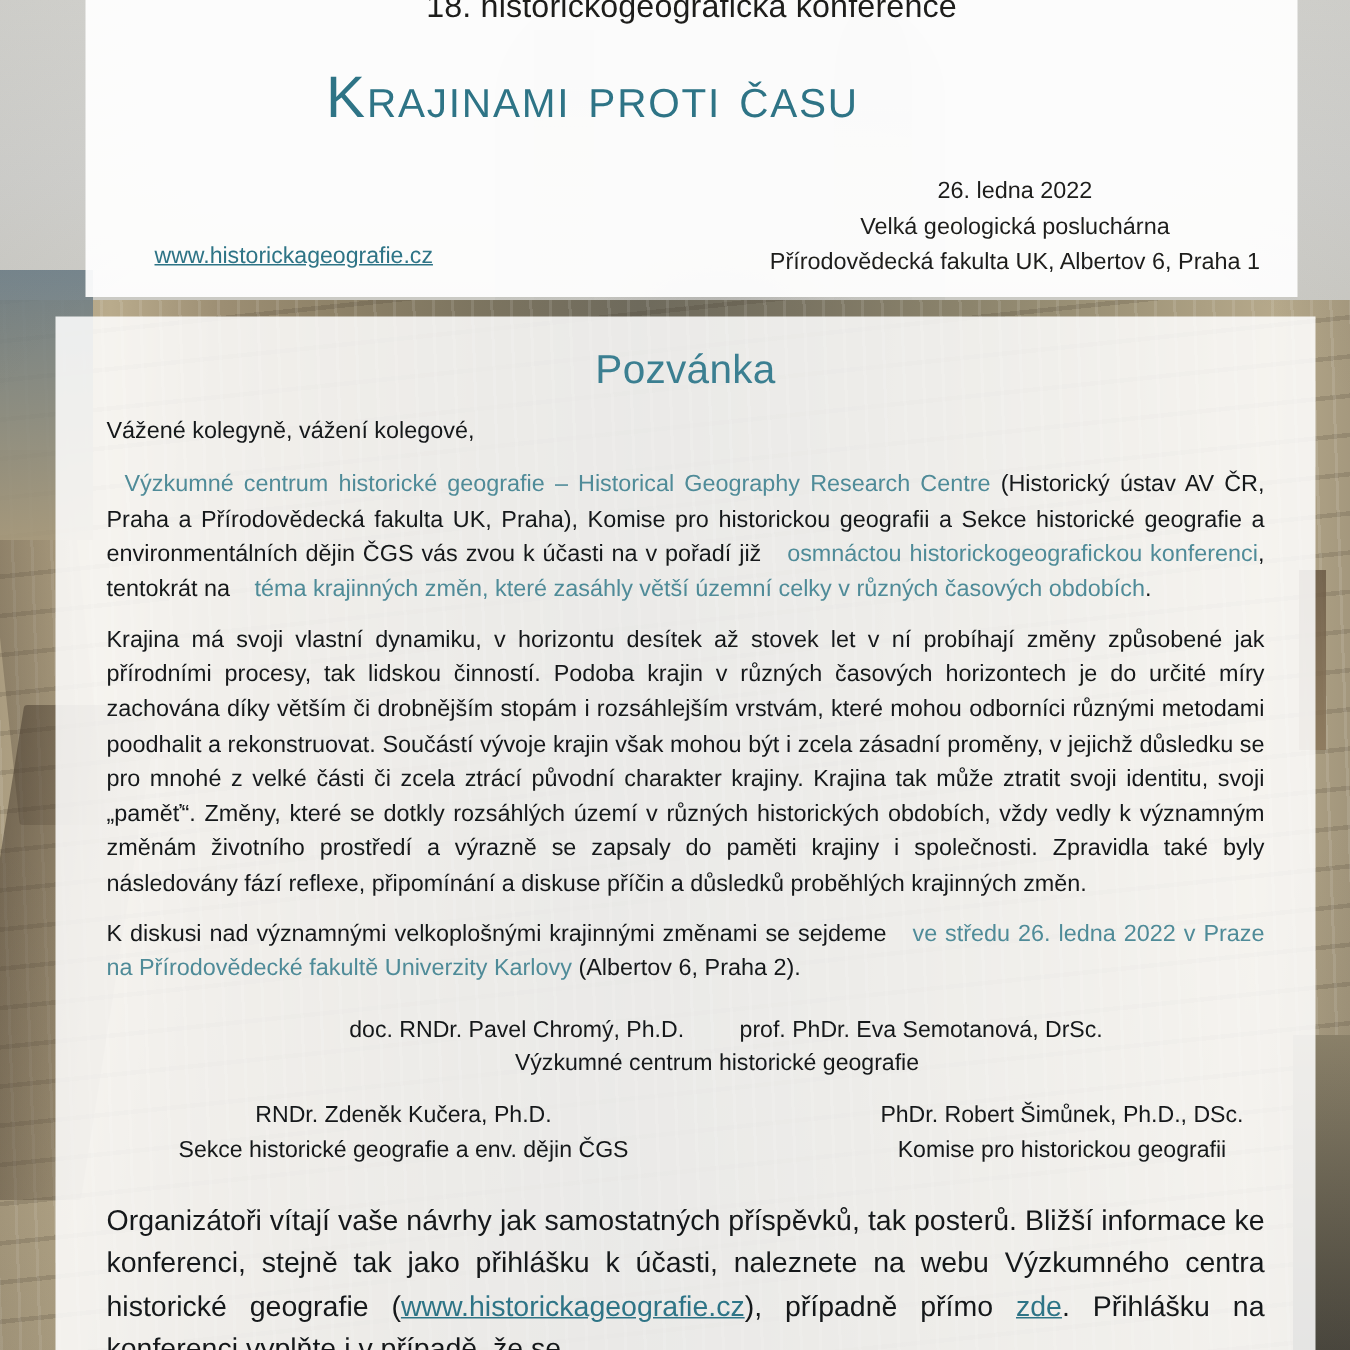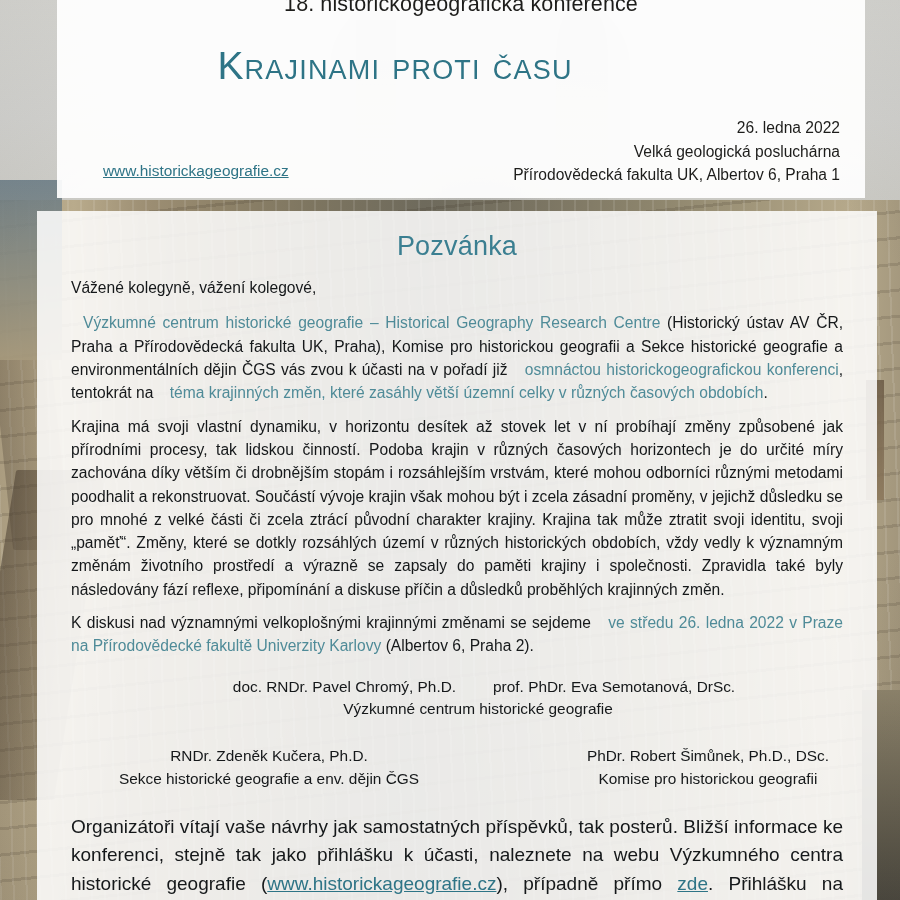--- a/index.html
+++ b/index.html
@@ -121,21 +121,21 @@
     text-align: center;
     font-size: 39px;
     font-variant: small-caps;
     letter-spacing: 1.2px;
     color: #2e7486;
     white-space: nowrap;
   }
   .header-meta {
     position: absolute;
     right: 25px; top: 176px;
-    text-align: right;
+    text-align: center;
     color: #1d1d1b;
     font-size: 15.6px;
     line-height: 1.52;
   }
   .header-link {
     position: absolute;
     left: 46px; top: 222px;
     font-size: 15.4px;
     color: #2e7486;
     text-decoration: underline;
@@ -182,21 +182,21 @@
     gap: 37px;
     padding-left: 54px;
   }
   .sig-center { text-align: center; padding-left: 42px; }
   .sig-row-2 {
     display: flex;
     justify-content: space-between;
     margin-top: 12px;
     padding: 0 14px 0 48px;
   }
-  .sig-col { text-align: center; margin-top: 12px; }
+  .sig-col { text-align: center; }
   .sig-col .org { display: block; text-align: center; }
 
   .closing {
     margin-top: 22px;
     font-size: 19px;
     line-height: 1.495;
     color: #15181a;
     text-align: justify;
   }
   a.inline-link {

